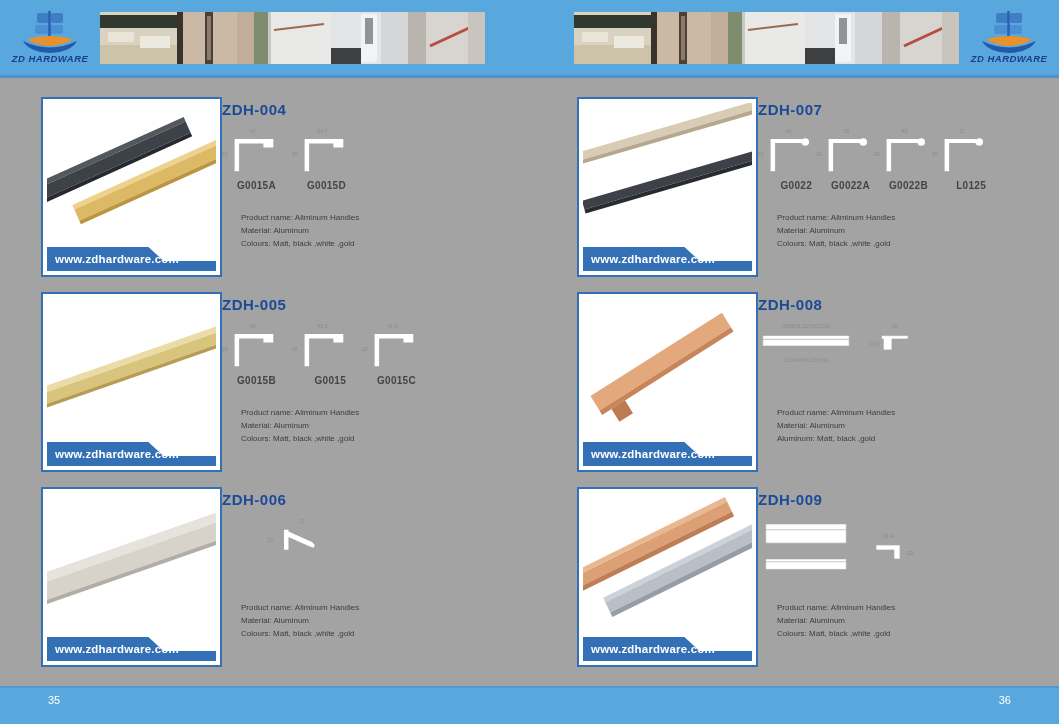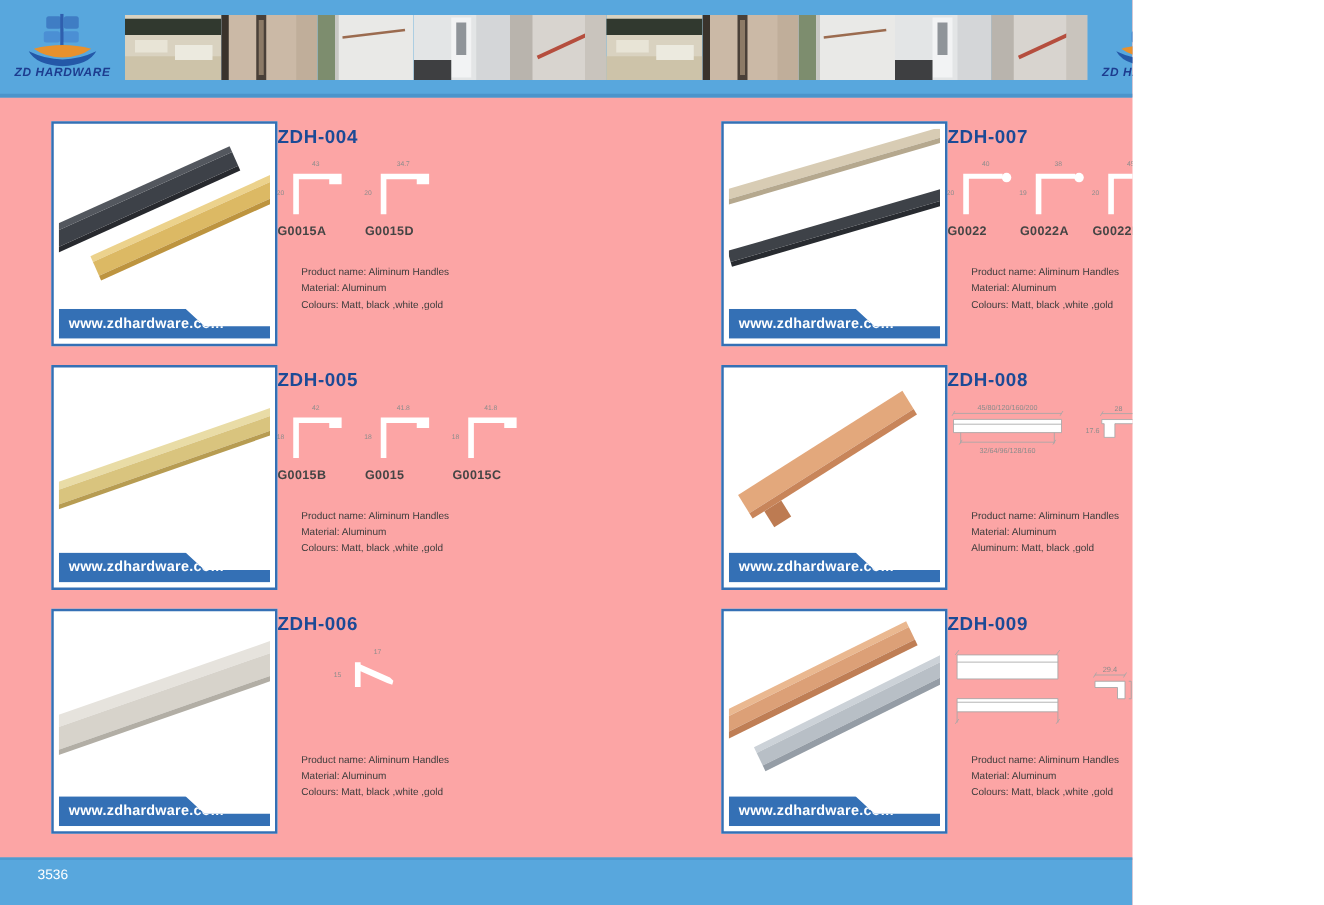--- a/index.html
+++ b/index.html
@@ -1,16 +1,16 @@
 <!DOCTYPE html>
 <html><head>
 <meta charset="utf-8">
 <style>
   html,body{margin:0;padding:0;background:#fff;font-family:"Liberation Sans",sans-serif;}
-  .sheet{position:relative;width:906px;height:724px;background:#fca5a5;overflow:hidden;}
+  .sheet{position:relative;width:1059px;height:724px;background:#a3a3a3;overflow:hidden;}
 
   
   .page-header{height:78px;background:#58a7dd;border-bottom:3px solid #4b94cb;box-sizing:border-box;
     display:flex;align-items:center;}
   .logo-block{width:100px;display:flex;flex-direction:column;align-items:center;flex:0 0 auto;}
   .logo-text{font-size:9.5px;font-weight:bold;font-style:italic;color:#1d3c8f;letter-spacing:.5px;margin-top:-2px;white-space:nowrap;}
   .photo-strip{display:flex;height:52px;flex:0 0 auto;}
   .photo-strip svg{display:block;}
   .hdr-spacer{flex:1;}
 
@@ -25,40 +25,40 @@
   .photo-area{flex:1;overflow:hidden;background:#fff;}
   .photo-area svg{display:block;width:100%;height:100%;}
   .photo-banner{height:24px;background:#3470b5;color:#fff;font-weight:bold;font-size:11.5px;
     display:flex;align-items:center;padding-left:8px;box-sizing:border-box;
     clip-path:polygon(0 0,60% 0,69% 58%,100% 58%,100% 100%,0 100%);letter-spacing:.2px;}
 
   .info{flex:1;padding-top:4px;}
   .product-title{margin:0 0 10px 0;font-size:15px;font-weight:bold;color:#1b4a96;letter-spacing:.5px;}
   .drawings{display:flex;gap:16px;align-items:flex-start;min-height:70px;}
   .drawings.tight{gap:4px;}
-  .drawing{display:flex;flex-direction:column;align-items:flex-start;}
+  .drawing{display:flex;flex-direction:column;align-items:flex-end;}
   .dwg{width:54px;height:47px;overflow:visible;}
   .dwg-wide{width:96px;height:50px;overflow:visible;}
   .dwg-front9{width:96px;overflow:visible;}
   .dwg-side8{width:40px;height:50px;overflow:visible;}
   .dwg-side9{width:46px;height:46px;overflow:visible;margin-top:14px;}
   .dwg line,.dwg path,.dwg circle,.dwg polyline,
   .dwg-wide line,.dwg-wide path,.dwg-side8 line,.dwg-side8 path,
   .dwg-front9 line,.dwg-front9 path,.dwg-side9 line,.dwg-side9 path,.dwg-side9 polyline
     {stroke:#a6a6a6;stroke-width:.7;fill:none;}
   .profile{fill:#fff !important;}
   .dimtxt{font-size:6px;fill:#8c8c8c;stroke:none !important;font-family:"Liberation Sans",sans-serif;}
   .code-label{margin-top:5px;font-size:10px;font-weight:bold;color:#444;letter-spacing:.3px;}
   .details{margin-top:14px;font-size:8px;color:#3c3c3c;line-height:1.6;margin-left:19px;}
   .stack9{display:flex;flex-direction:column;gap:4px;}
 
   
   .page-footer{position:absolute;left:0;bottom:0;width:100%;height:38px;background:#58a7dd;
-    border-top:2px solid #4f9bd0;box-sizing:border-box;display:flex;justify-content:flex-start;
-    align-items:flex-start;padding:6px 30px;color:#fff;font-size:11px;}
+    border-top:2px solid #4f9bd0;box-sizing:border-box;display:flex;justify-content:space-between;
+    align-items:flex-start;padding:6px 48px;color:#fff;font-size:11px;}
   .defs-holder{position:absolute;width:0;height:0;overflow:hidden;}
 </style>
 </head>
 <body>
 
 <svg class="defs-holder" aria-hidden="true">
   <defs>
 
     <g id="fig-hook">
       <line x1="12" y1="8" x2="57" y2="8"></line>

